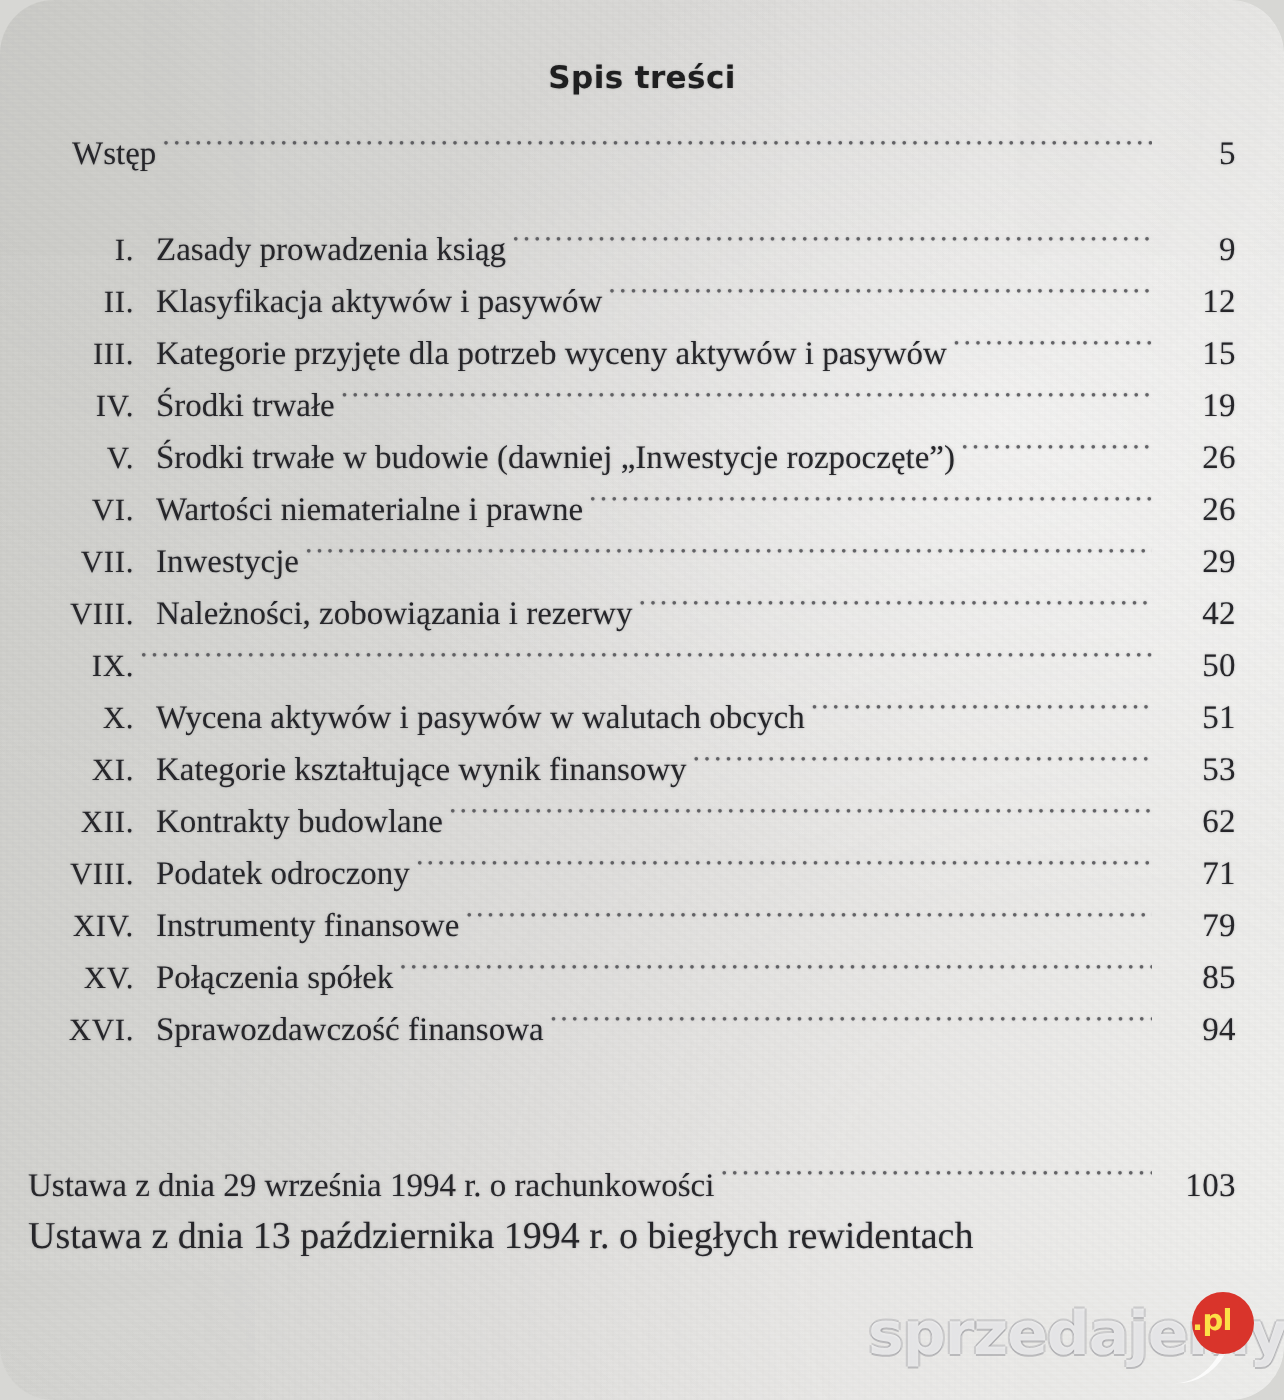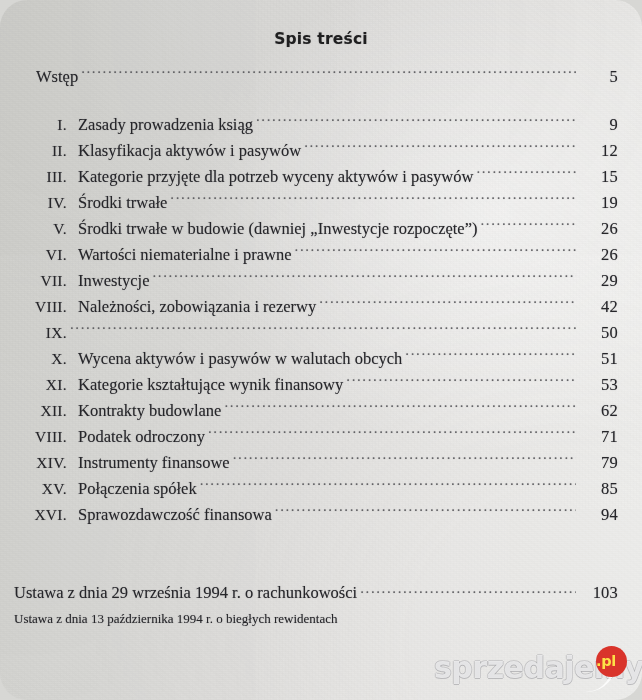--- a/index.html
+++ b/index.html
@@ -129,25 +129,25 @@
     padding-right: 24px;
     font-size: 16.5px;
     letter-spacing: 0.2px;
   }
   .gap-md { height: 22px; }
   .gap-lg { height: 26px; }
 
   
   .acts { margin-top: 0; }
   .act-wrap { padding-left: 14px; }
-  .act-row { display: flex; align-items: center; font-size: 16.5px; line-height: 26px;
+  .act-row { display: flex; align-items: flex-start; font-size: 16.5px; line-height: 26px;
              height: 26px; color: #26262a; white-space: nowrap;
              text-shadow: 0 0 1.1px rgba(105,105,110,0.55); }
   .act-row .label { padding-left: 0; }
-  .act-first-line { font-size: 13px; line-height: 26px; height: 26px; color: #26262a;
+  .act-first-line { font-size: 19px; line-height: 26px; height: 26px; color: #26262a;
                     white-space: nowrap; text-shadow: 0 0 1.1px rgba(105,105,110,0.55);
                     padding-left: 14px; }
 
   
   #watermark {
     position: absolute;
     z-index: 5;
     left: 434px;
     top: 646px;
     width: 200px;

